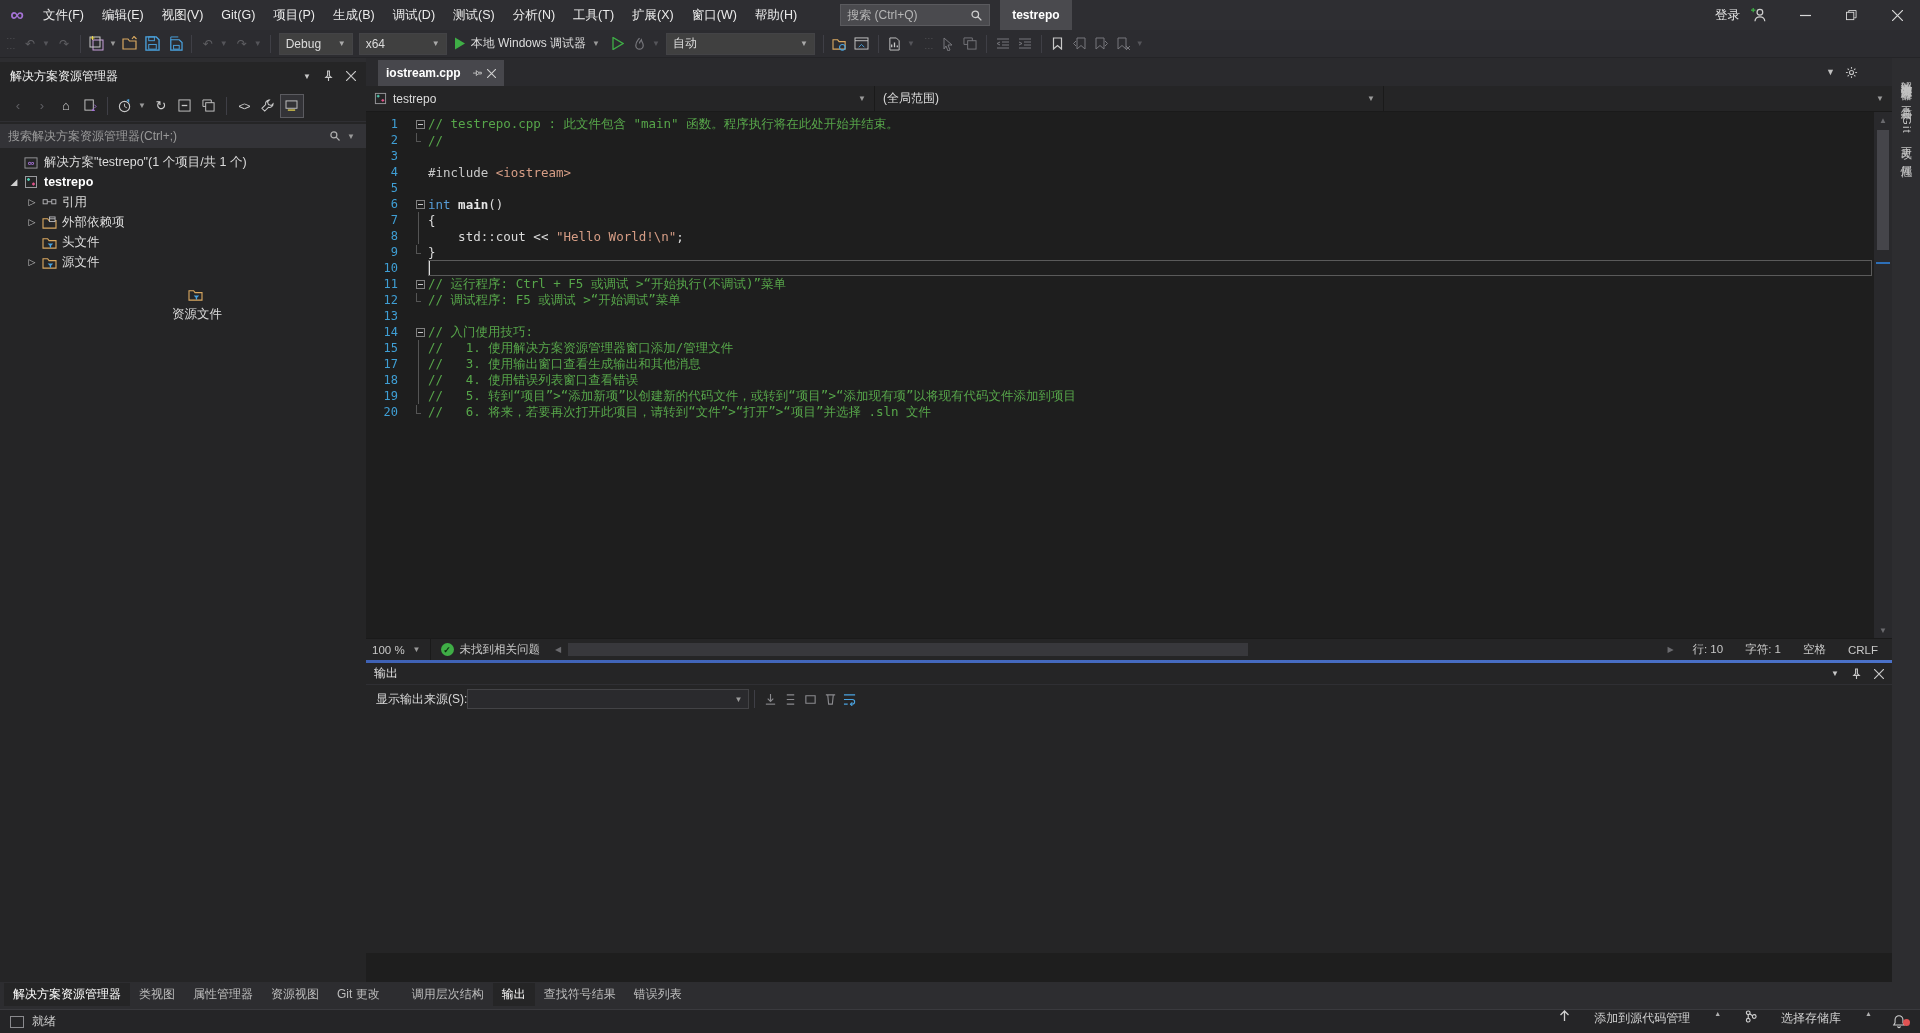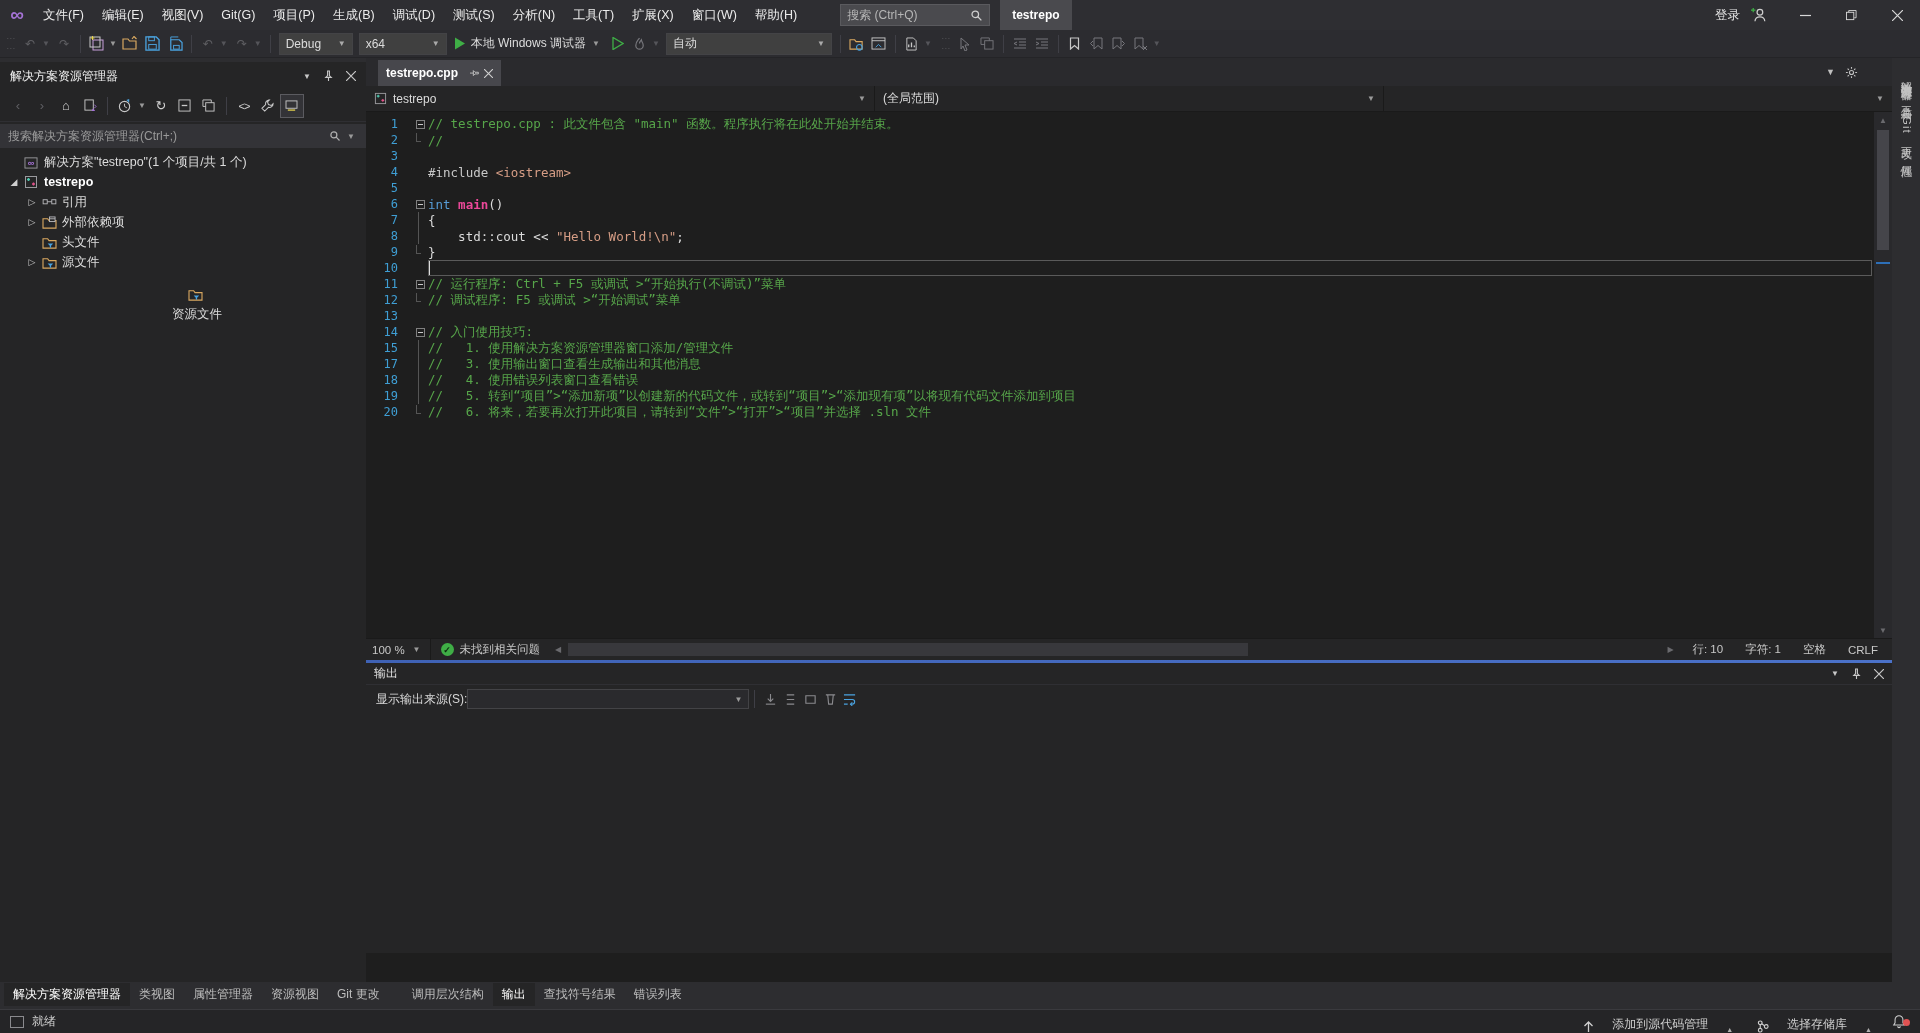--- a/index.html
+++ b/index.html
@@ -81,21 +81,21 @@
   #code-lines { position:absolute; left:0; top:4px; right:20px; font-family:"DejaVu Sans Mono", monospace; font-size:12.5px; }
   .cl { height:16px; display:flex; align-items:center; position:relative; white-space:pre; }
   .ln { width:46px; flex:0 0 46px; text-align:right; padding-right:14px; color:#3f9fd5; font-size:12px; }
   .fcol { width:16px; flex:0 0 16px; display:flex; align-items:center; justify-content:center; height:100%; }
   .fbox { width:9px; height:9px; border:1px solid #808080; background:#1e1e1e; position:relative; }
   .fbox:after { content:""; position:absolute; left:1px; right:1px; top:3px; height:1px; background:#c8c8c8; }
   .fguide { width:1px; height:16px; background:#555; margin-left:-4px; }
   .fend { width:5px; height:9px; border-left:1px solid #555; border-bottom:1px solid #555; margin:-6px 0 0 -4px; }
   .ct { color:#dcdcdc; }
   .ct .com { color:#57a64a; } .ct .kw { color:#569cd6; } .ct .str { color:#d69d85; }
-  .ct .fn { color:#ec4899; font-weight:bold; } .ct .pre { color:#c8c8c8; } .ct .pl { color:#dcdcdc; }
+  .ct .fn { color:#e5e5e5; font-weight:bold; } .ct .pre { color:#c8c8c8; } .ct .pl { color:#dcdcdc; }
   .cl.cur:before { content:""; position:absolute; left:62px; right:0; top:0; bottom:0; border:1px solid #5a5a5a; }
   .caret { position:absolute; left:63px; top:1px; width:1px; height:14px; background:#dcdcdc; }
 
   #v-scroll { position:absolute; right:0; top:0; width:18px; height:526px; background:#29292c; }
   #v-scroll .sarr { height:16px; display:flex; align-items:center; justify-content:center; color:#6a6a6e; font-size:8px; }
   #v-scroll .sthumb { position:absolute; left:3px; right:3px; top:18px; height:120px; background:#45454a; }
   #v-scroll .cmark { position:absolute; left:2px; right:2px; top:150px; height:2px; background:#2d6fb8; }
   #v-scroll .sdown { position:absolute; bottom:0; left:0; right:0; }
 
   #ed-status { height:22px; background:#252526; border-top:1px solid #1a1a1a; display:flex; align-items:center; font-size:11.5px; color:#c8c8c8; }
@@ -129,21 +129,21 @@
     display:flex; align-items:flex-start; padding-top:1px; }
   .btab { padding:3px 9px; color:#bdbdbd; font-size:12px; white-space:nowrap; }
   .btab.active { background:#252526; color:#ffffff; }
   #bt-right { margin-left:14px; display:flex; }
 
   
   #statusbar { position:absolute; left:0; top:1009px; width:1920px; height:24px; background:#252527;
     border-top:1px solid #3a3a3e; display:flex; align-items:center; font-size:12px; color:#d0d0d0; }
   #sb-task { width:14px; height:12px; border:1px solid #8a8a8e; margin:0 8px 0 10px; }
   #sb-right { margin-left:auto; display:flex; align-items:center; height:100%; }
-  .sb-item { display:flex; align-items:flex-end; gap:18px; padding:0 12px; height:100%; }
+  .sb-item { display:flex; align-items:flex-start; gap:24px; padding:0 12px; height:100%; }
   .sb-caret { font-size:7px; color:#b0b0b0; }
   #bell-wrap { position:relative; padding:0 14px 0 8px; }
   #bell-dot { position:absolute; right:10px; bottom:3px; width:7px; height:7px; border-radius:50%; background:#e05252; }
 </style>
 </head>
 <body>
 
 <div id="titlebar">
   <div id="vs-logo">∞</div>
   <nav id="menubar">
@@ -258,21 +258,21 @@
     <svg width="12" height="13" viewBox="0 0 12 13">
         <path d="M1 0.5L11 6.5L1 12.5z" fill="none" stroke="#3fae46" stroke-width="1.3"></path>
       </svg>
   </span>
   <span class="tbtn dis">
     <svg width="13" height="14" viewBox="0 0 14 15">
         <path d="M7 1C5 4 3 5 3 9a4 4 0 0 0 8 0c0-3-2-4-2-6-1 1-2 2-2 4" fill="none" stroke="#77777c" stroke-width="1.3"></path>
       </svg>
   </span>
     <span class="tdd dis">▼</span>
-  <div class="combo" style="width:166px;gap:8px;">
+  <div class="combo" style="width:149px;gap:8px;">
     <span>自动</span>
       <span class="cdd">▼</span>
   </div>
   <span class="tsep"></span>
   <span class="tbtn">
     <svg width="16" height="14" viewBox="0 0 17 15">
         <path d="M1 3h5l1.5 2H14v8H1z" fill="none" stroke="#d9a860" stroke-width="1.2"></path>
         <circle cx="11" cy="11" r="3" fill="none" stroke="#4aa3e0" stroke-width="1.2"></circle>
       </svg>
   </span>
@@ -489,21 +489,21 @@
             </svg>
           </span>
           <span class="tlabel">资源文件</span>
         </div>
       </div>
   </div>
 
   <div id="editor-zone">
     <div id="tabbar">
       <div id="doc-tab">
-        <span class="tname">testrepo.cpp</span>
+        <span class="tname">iostream.cpp</span>
         <span class="tpin ic">
           <svg width="10" height="11" viewBox="0 0 12 13">
               <path d="M7 2v4l2 2H3l2-2V2z M6 8v4" stroke="#d0d0d0" fill="none" transform="rotate(90 6 6)"></path>
             </svg>
         </span>
         <span class="tclose ic">
           <svg width="9" height="9" viewBox="0 0 10 10">
               <path d="M0 0l10 10M10 0L0 10" stroke="#d0d0d0" stroke-width="1.2"></path>
             </svg>
         </span>

